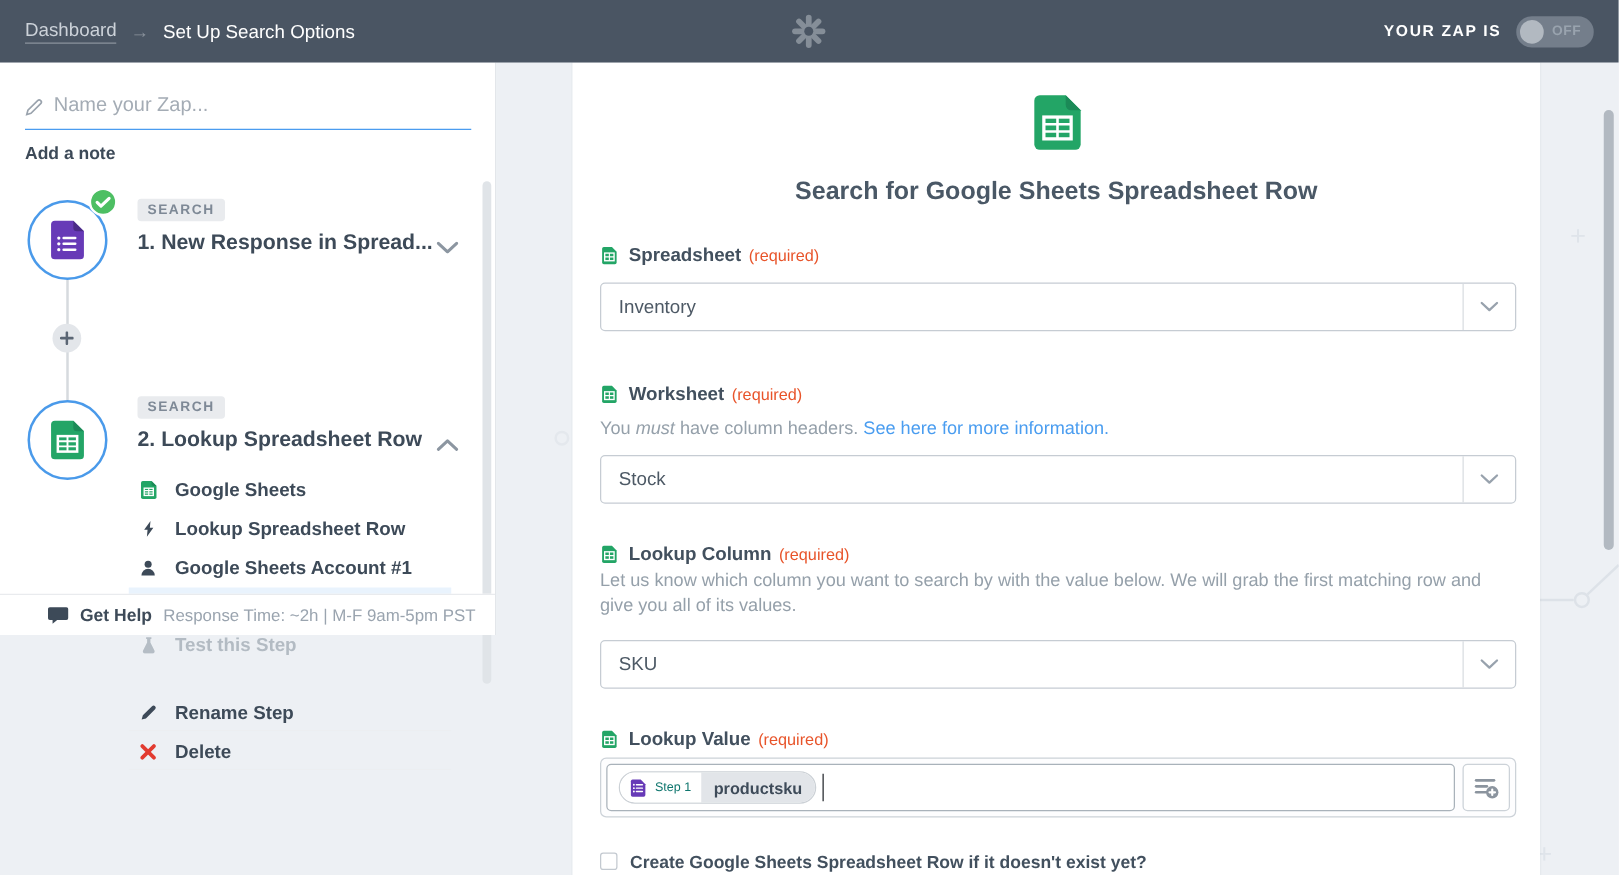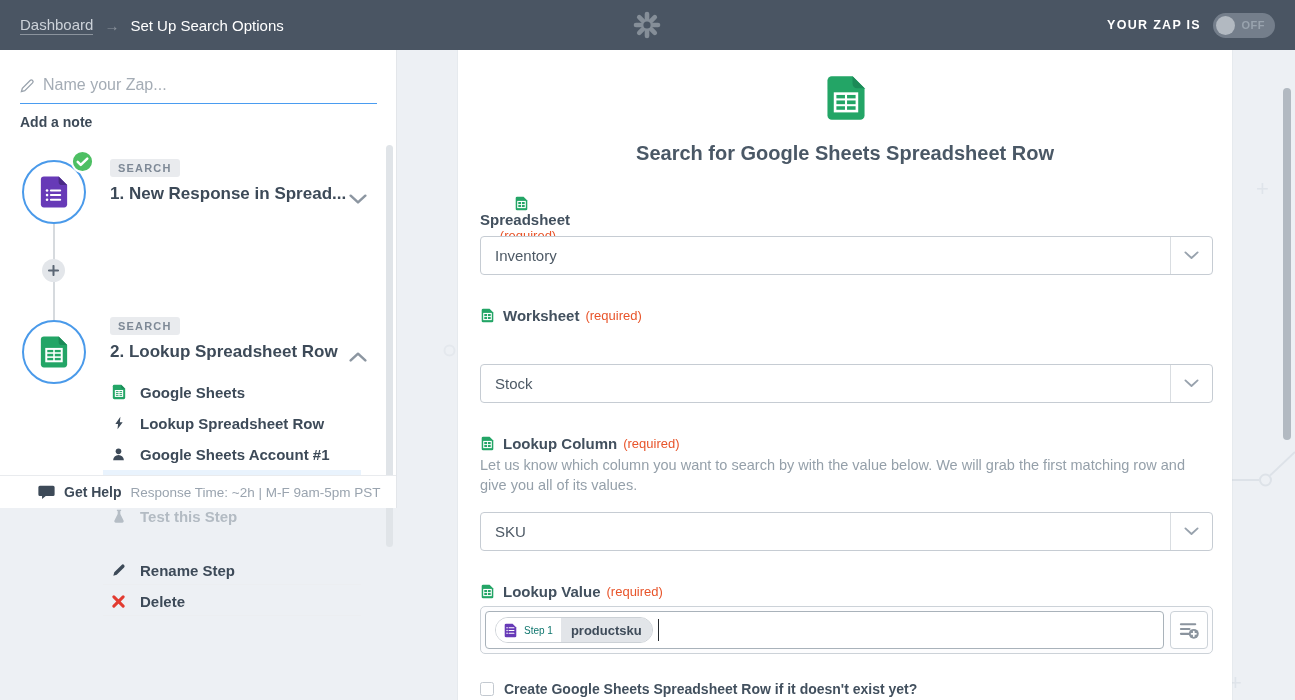--- a/index.html
+++ b/index.html
@@ -316,49 +316,50 @@
         <path d="M28 2 H9 a4 4 0 0 0 -4 4 v32 a4 4 0 0 0 4 4 h26 a4 4 0 0 0 4 -4 V13 Z" fill="#23a566"></path>
         <path d="M28 2 v7 a4 4 0 0 0 4 4 h7 Z" fill="#1b8a57"></path>
         <rect x="12" y="18" width="20" height="16" fill="none" stroke="#fff" stroke-width="2.4"></rect>
         <line x1="12" y1="23.3" x2="32" y2="23.3" stroke="#fff" stroke-width="1.9"></line>
         <line x1="12" y1="28.6" x2="32" y2="28.6" stroke="#fff" stroke-width="1.9"></line>
         <line x1="22" y1="18" x2="22" y2="34" stroke="#fff" stroke-width="1.9"></line>
       </svg>
     </span>
     <div class="card-title">Search for Google Sheets Spreadsheet Row</div>
 
-    <div class="field-label" style="top:146px;flex-direction:column;">
+    <div class="field-label" style="top:146px;">
       <svg viewBox="0 0 44 44">
         <path d="M28 2 H9 a4 4 0 0 0 -4 4 v32 a4 4 0 0 0 4 4 h26 a4 4 0 0 0 4 -4 V13 Z" fill="#23a566"></path>
         <rect x="11" y="16" width="22" height="18" fill="none" stroke="#fff" stroke-width="3.2"></rect>
         <line x1="11" y1="25" x2="33" y2="25" stroke="#fff" stroke-width="2.6"></line>
         <line x1="22" y1="16" x2="22" y2="34" stroke="#fff" stroke-width="2.6"></line>
       </svg>
       <span class="fl-text">Spreadsheet</span>
       <span class="fl-req">(required)</span>
     </div>
-    <div class="select" style="top:186px;">
+    <div class="select" style="top:176px;">
       <span class="select-value">Inventory</span>
       <span class="select-caret">
         <svg viewBox="0 0 16 9">
             <path d="M1.5 1.5 L8 7.5 L14.5 1.5" fill="none" stroke="currentColor" stroke-width="2" stroke-linecap="round" stroke-linejoin="round"></path>
           </svg>
       </span>
     </div>
 
     <div class="field-label" style="top:257px;">
       <svg viewBox="0 0 44 44">
         <path d="M28 2 H9 a4 4 0 0 0 -4 4 v32 a4 4 0 0 0 4 4 h26 a4 4 0 0 0 4 -4 V13 Z" fill="#23a566"></path>
         <rect x="11" y="16" width="22" height="18" fill="none" stroke="#fff" stroke-width="3.2"></rect>
         <line x1="11" y1="25" x2="33" y2="25" stroke="#fff" stroke-width="2.6"></line>
         <line x1="22" y1="16" x2="22" y2="34" stroke="#fff" stroke-width="2.6"></line>
       </svg>
       <span class="fl-text">Worksheet</span>
       <span class="fl-req">(required)</span>
     </div>
+    <div class="help-text" style="top:283px;"><span>You </span><em>must</em><span> have column headers. </span><span class="help-link">See here for more information.</span></div>
     <div class="select" style="top:314px;">
       <span class="select-value">Stock</span>
       <span class="select-caret">
         <svg viewBox="0 0 16 9">
             <path d="M1.5 1.5 L8 7.5 L14.5 1.5" fill="none" stroke="currentColor" stroke-width="2" stroke-linecap="round" stroke-linejoin="round"></path>
           </svg>
       </span>
     </div>
 
     <div class="field-label" style="top:385px;">

